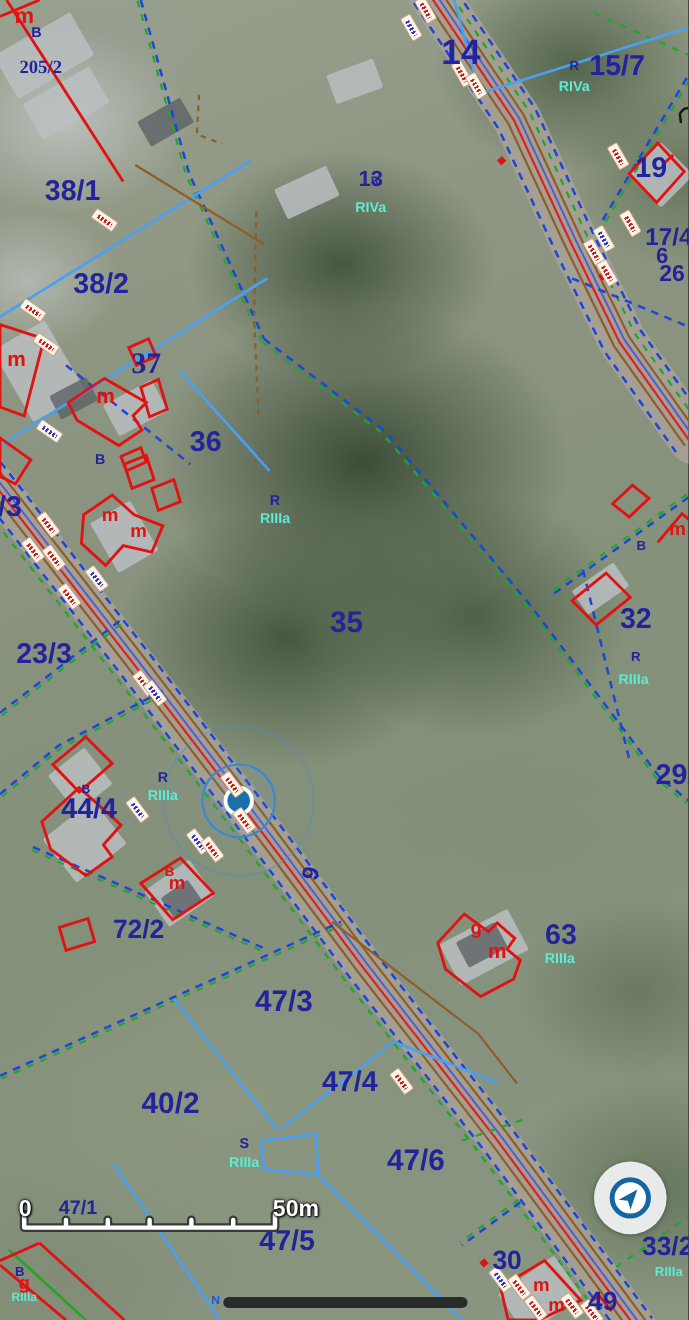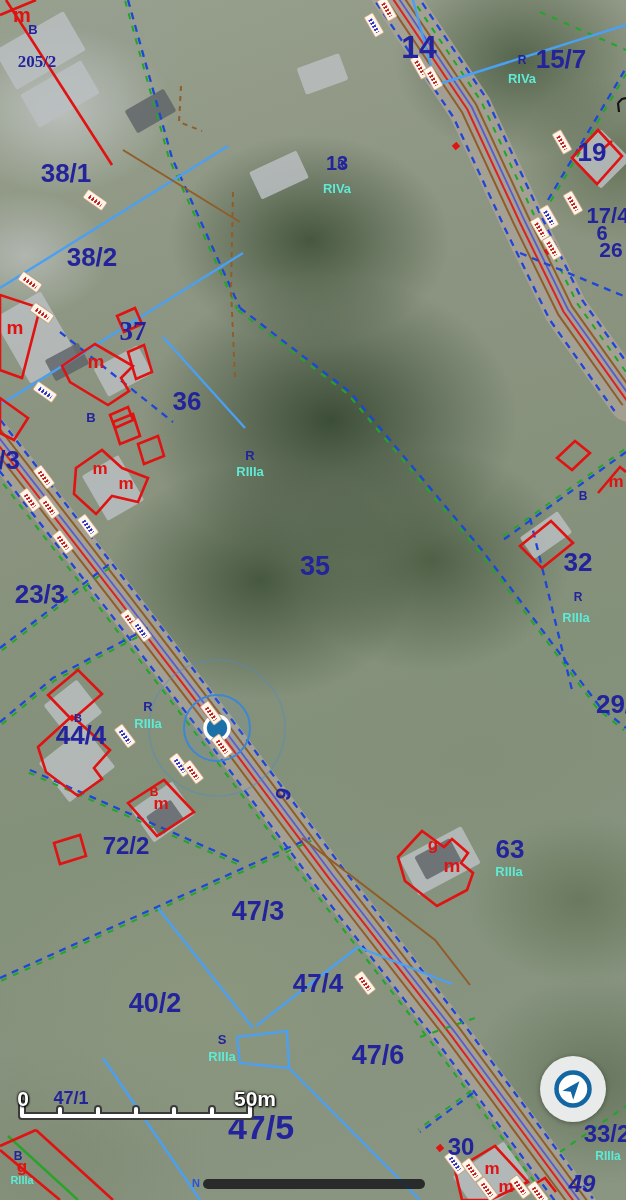--- a/index.html
+++ b/index.html
@@ -313,40 +313,40 @@
       <span class="lbl c-r" style="left: 452px; top: 865px; font-size: 19px;">m</span>
       <span class="lbl c-p" style="left: 510px; top: 849px; font-size: 26px;">63</span>
       <span class="lbl c-g" style="left: 509px; top: 871px; font-size: 13px;">RIIIa</span>
       <span class="lbl c-p" style="left: 258px; top: 911px; font-size: 27px;">47/3</span>
       <span class="lbl c-p" style="left: 318px; top: 983px; font-size: 26px;">47/4</span>
       <span class="lbl c-p" style="left: 155px; top: 1003px; font-size: 27px;">40/2</span>
       <span class="lbl c-p" style="left: 222px; top: 1039px; font-size: 13px;">S</span>
       <span class="lbl c-g" style="left: 222px; top: 1056px; font-size: 13px;">RIIIa</span>
       <span class="lbl c-p" style="left: 378px; top: 1055px; font-size: 27px;">47/6</span>
       <span class="lbl c-p" style="left: 71px; top: 1098px; font-size: 18px;">47/1</span>
-      <span class="lbl c-p" style="left: 261px; top: 1127px; font-size: 34px;">47/5</span>
+      <span class="lbl c-p" style="left: 261px; top: 1127px; font-size: 26px;">47/5</span>
       <span class="lbl c-p" style="left: 461px; top: 1147px; font-size: 24px;">30</span>
       <span class="lbl c-r" style="left: 492px; top: 1168px; font-size: 17px;">m</span>
       <span class="lbl c-r" style="left: 506px; top: 1186px; font-size: 17px;">m</span>
-      <span class="lbl c-p" style="left: 582px; top: 1184px; font-size: 24px; font-style: italic;">49</span>
+      <span class="lbl c-p" style="left: 548px; top: 1184px; font-size: 24px;">49</span>
       <span class="lbl c-p" style="left: 607px; top: 1134px; font-size: 24px;">33/2</span>
       <span class="lbl c-g" style="left: 608px; top: 1156px; font-size: 12px;">RIIIa</span>
       <span class="lbl c-p" style="left: 18px; top: 1156px; font-size: 12px;">B</span>
       <span class="lbl c-r" style="left: 22px; top: 1166px; font-size: 17px;">g</span>
       <span class="lbl c-g" style="left: 22px; top: 1180px; font-size: 11px;">RIIIa</span>
       <span class="lbl c-n" style="left: 196px; top: 1183px; font-size: 11px;">N</span>
     </div>
 
   <div id="scalebar">
     <svg width="300" height="40" style="position:absolute;left:0;top:1090px">
       <path d="M22 14 L22 26 L250 26 L250 14 M60 19 L60 26 M98 19 L98 26 M136 19 L136 26 M174 19 L174 26 M212 19 L212 26" fill="none" stroke="#3a3a3a" stroke-width="8" stroke-linecap="round" stroke-linejoin="round"></path>
       <path d="M22 14 L22 26 L250 26 L250 14 M60 19 L60 26 M98 19 L98 26 M136 19 L136 26 M174 19 L174 26 M212 19 L212 26" fill="none" stroke="#ffffff" stroke-width="4" stroke-linecap="round" stroke-linejoin="round"></path>
     </svg>
     <span class="scale-txt" style="left:23px;top:1099px">0</span>
-    <span class="scale-txt" style="left:255px;top:1099px">50m</span>
+    <span class="scale-txt" style="left:269px;top:1099px">50m</span>
   </div>
 
   <div id="compass">
     <svg width="46" height="46" viewBox="-23 -23 46 46">
       <circle cx="0" cy="0" r="16.5" fill="#ffffff" stroke="#1466a3" stroke-width="4.5"></circle>
       <g transform="rotate(40)">
         <polygon points="0,-10 7,8 0,3.5 -7,8" fill="#1466a3"></polygon>
       </g>
     </svg>
   </div>

